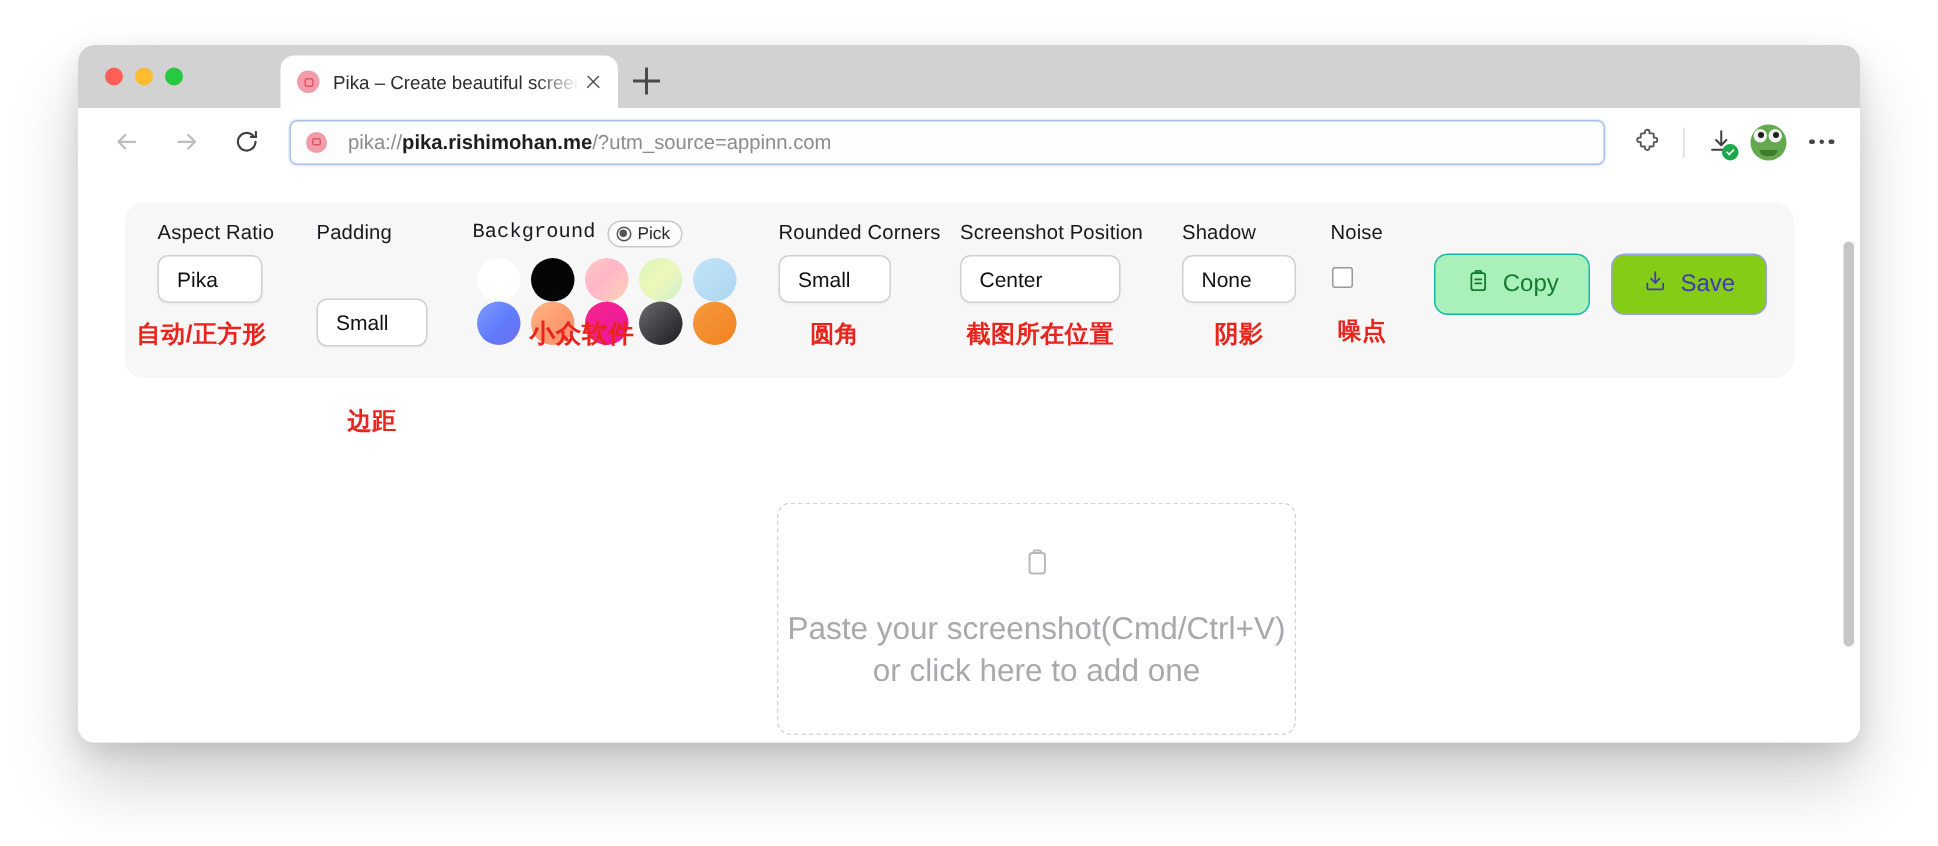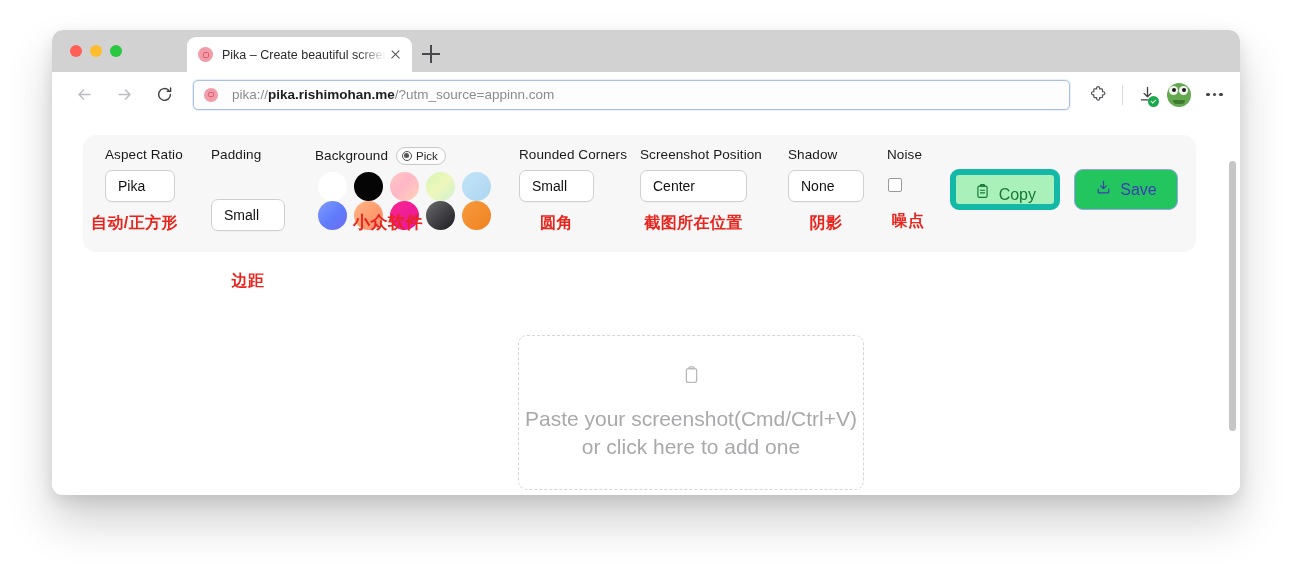--- a/index.html
+++ b/index.html
@@ -257,21 +257,21 @@
     color: #19191b;
     letter-spacing: .1px;
     margin-bottom: 8px;
     white-space: nowrap;
   }
   .label-row {
     display: flex; align-items: center; gap: 8px;
     margin-bottom: 8px;
     height: 17px;
   }
-  .label-row .ctrl-label { margin-bottom: 0; }
+  .label-row .ctrl-label { margin-bottom: 0; font-family: Liberation Mono, monospace; }
 
   .pick-btn {
     display: inline-flex; align-items: center; gap: 4px;
     height: 18px;
     padding: 0 7px 0 5px;
     border: 1px solid #c9c9c9;
     border-radius: 9px;
     background: #fcfcfc;
     font-size: 11.5px;
     color: #2a2a2c;
@@ -357,26 +357,25 @@
     height: 41px;
     min-width: 104px;
     border-radius: 9px;
     display: flex; align-items: center; justify-content: center;
     gap: 8px;
     font-size: 16px;
     padding: 0 18px;
   }
   .btn.copy {
     background: #aaf0bb;
-    border: 6px solid #14b8a6;
+    border: 1px solid #14b8a6;
     color: #147a33;
-    align-items: flex-end;
   }
   .btn.save {
-    background: #22c55e;
+    background: #84cc16;
     border: 1px solid #9aa0ef;
     color: #3f3bb5;
   }
 
   
   .dropzone {
     position: absolute;
     left: 466px; top: 218px;
     width: 346px; height: 155px;
     border: 1.6px dashed #d6d6d6;

